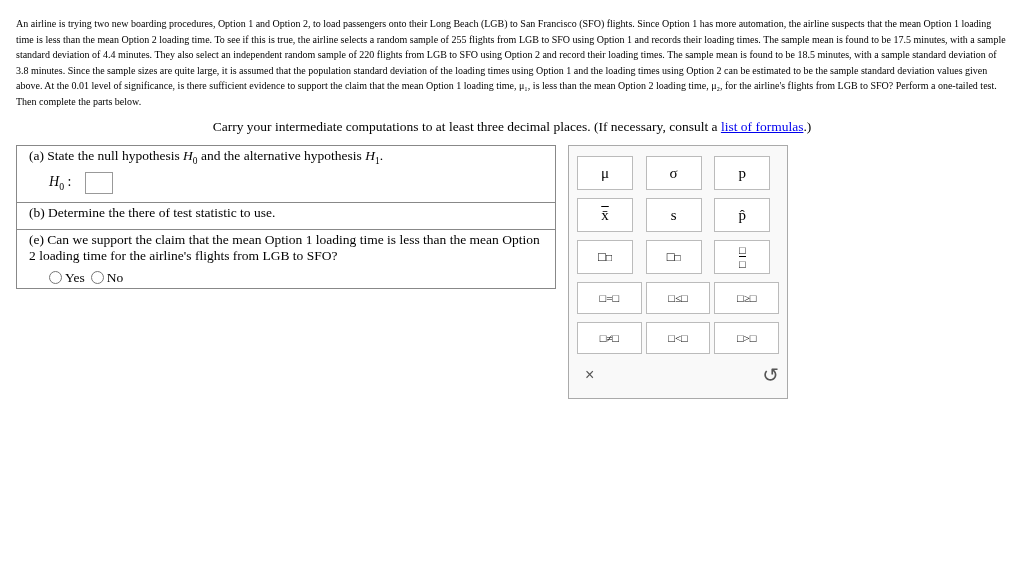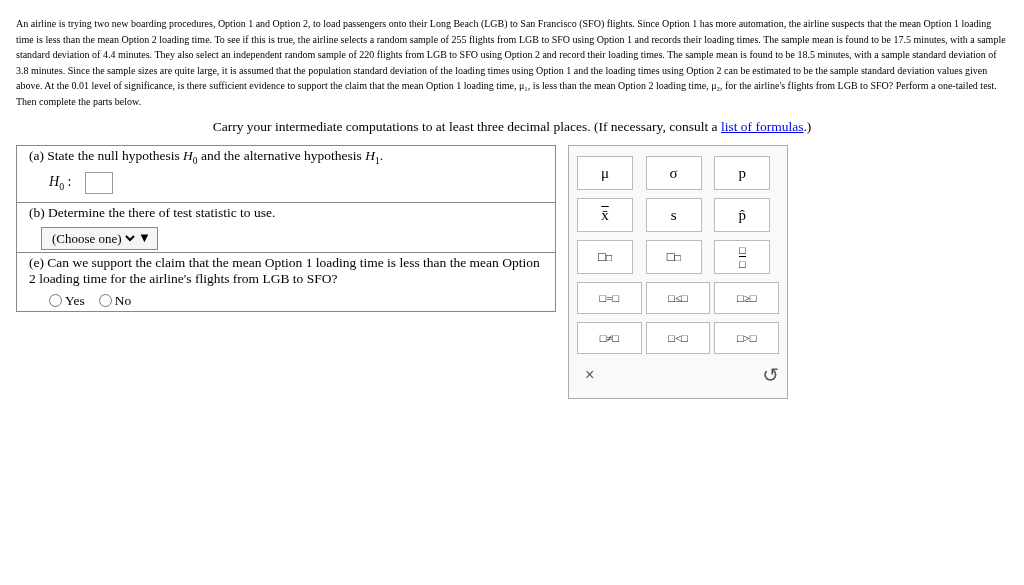--- a/index.html
+++ b/index.html
@@ -80,21 +80,21 @@
     input.answer-input {
       border: 1px solid #888;
       width: 26px;
       height: 24px;
       font-size: 13px;
       padding: 0 2px;
     }
     .radio-row {
       display: flex;
       align-items: center;
-      gap: 14px;
+      gap: 6px;
       margin-top: 6px;
       margin-left: 20px;
       font-size: 13.5px;
     }
     .radio-row label {
       display: flex;
       align-items: center;
       gap: 3px;
       cursor: pointer;
     }
@@ -189,32 +189,20 @@
       </div>
       <div class="hypothesis-row">
         <span class="h-label"><i>H</i><sub>0</sub> :</span>
         <input type="text" style="width: 28px; height: 22px; border: 1px solid rgb(153, 153, 153);">
       </div>
     </div>
 
     <div class="section">
       <div class="section-label">
         (b) Determine the there of test statistic to use.
-      </div>
-      <div style="margin-left:8px;">
-        <span class="choose-dropdown">
-          <select>
-            <option>(Choose one)</option>
-            <option>z</option>
-            <option>t</option>
-            <option>Chi-square</option>
-            <option>F</option>
-          </select>
-          ▼
-        </span>
       </div>
     </div>
 
 
 
     <div class="section">
       <div class="section-label">
         (e) Can we support the claim that the mean Option 1 loading time is less than
         the mean Option 2 loading time for the airline's flights from LGB to SFO?
       </div>

